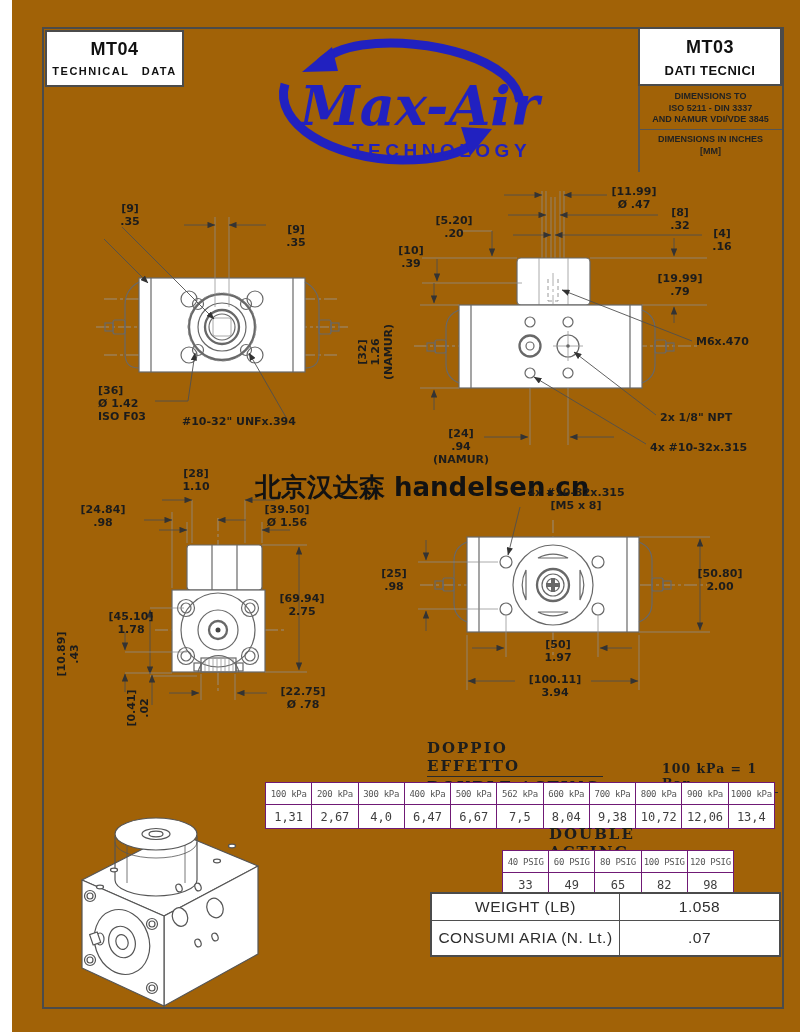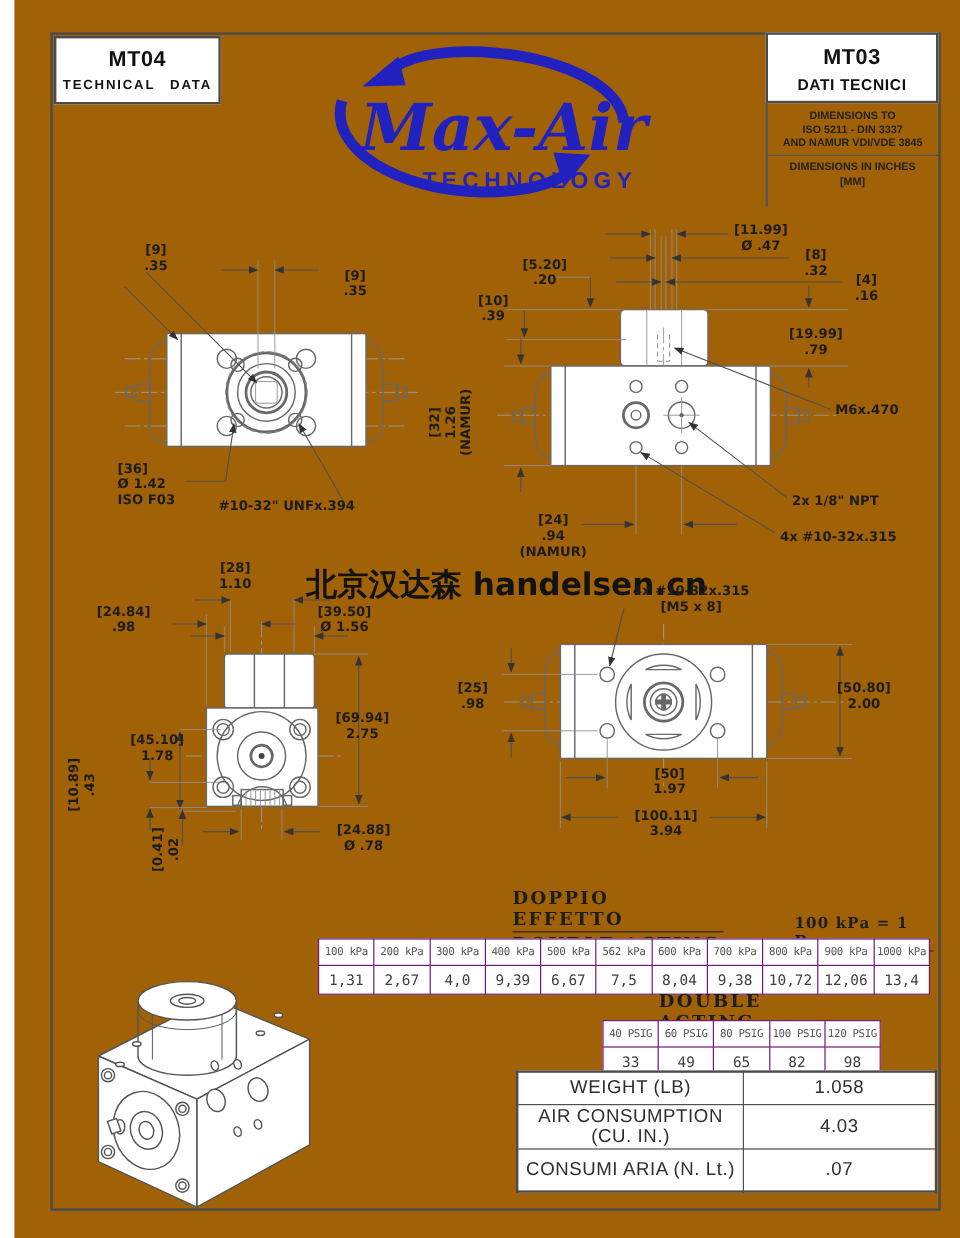--- a/index.html
+++ b/index.html
@@ -296,21 +296,21 @@
   <div class="dim" style="left:243px;top:504px;width:64px;">[39.50]
 Ø 1.56</div>
   <div class="dim" style="left:88px;top:611px;width:62px;">[45.10]
 1.78</div>
   <div class="dim rot" style="left:30px;top:640px;width:56px;height:28px;">[10.89]
 .43</div>
   <div class="dim" style="left:258px;top:593px;width:64px;">[69.94]
 2.75</div>
   <div class="dim rot" style="left:100px;top:694px;width:56px;height:28px;">[0.41]
 .02</div>
-  <div class="dim" style="left:258px;top:686px;width:66px;">[24.88]
+  <div class="dim" style="left:258px;top:686px;width:66px;">[22.75]
 Ø .78</div>
 
   <svg class="view" style="left:360px;top:485px" width="412" height="240" viewBox="0 0 412 240">
     <line class="cl" x1="48" y1="100" x2="335" y2="100"></line>
     <line class="cl" x1="181" y1="35" x2="181" y2="170"></line>
     <line class="cl" x1="112" y1="77" x2="255" y2="77"></line>
     <line class="cl" x1="112" y1="124" x2="255" y2="124"></line>
     <rect class="lnf" x="95" y="52" width="172" height="95"></rect>
     <line class="ln" x1="107" y1="52" x2="107" y2="147"></line>
     <line class="ln" x1="255" y1="52" x2="255" y2="147"></line>
@@ -424,21 +424,21 @@
       <td class="hd">600 kPa</td>
       <td class="hd">700 kPa</td>
       <td class="hd">800 kPa</td>
       <td class="hd">900 kPa</td>
       <td class="hd">1000 kPa</td>
     </tr>
     <tr>
       <td class="vl">1,31</td>
       <td class="vl">2,67</td>
       <td class="vl">4,0</td>
-      <td class="vl">9,39</td>
+      <td class="vl">6,47</td>
       <td class="vl">6,67</td>
       <td class="vl">7,5</td>
       <td class="vl">8,04</td>
       <td class="vl">9,38</td>
       <td class="vl">10,72</td>
       <td class="vl">12,06</td>
       <td class="vl">13,4</td>
     </tr>
   </tbody>
     </table>
@@ -464,25 +464,20 @@
     </tr>
   </tbody>
     </table>
 
   <table class="abs specs" style="left:418px;top:892px;width:351px;">
     <tbody>
         <tr style="height:27px;">
       <td class="lab" style="width:185px;">WEIGHT (LB)</td>
       <td>1.058</td>
     </tr>
-    <tr style="height:33px;">
-      <td class="lab">AIR CONSUMPTION
-(CU. IN.)</td>
-      <td>4.03</td>
-    </tr>
     <tr style="height:36px;">
       <td class="lab">CONSUMI ARIA (N. Lt.)</td>
       <td>.07</td>
     </tr>
   </tbody>
     </table>
 
 </div>
 
 </body></html>

